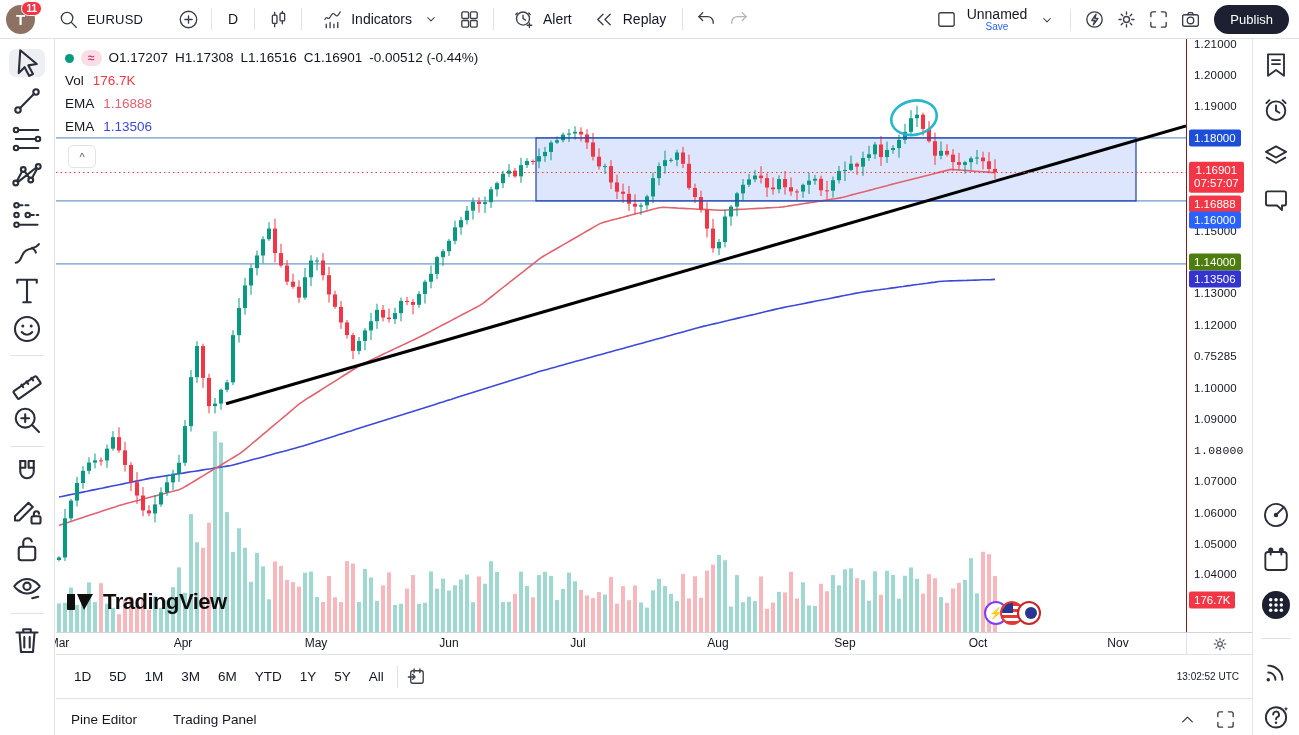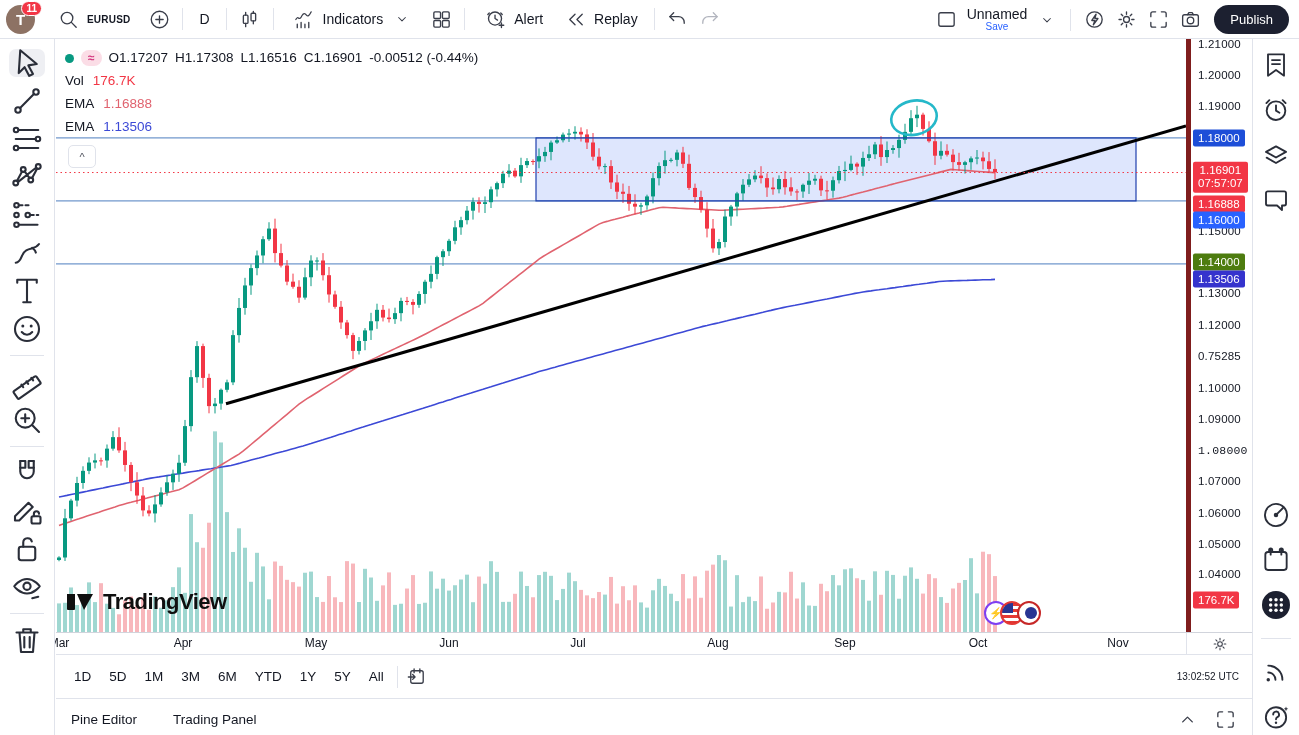--- a/index.html
+++ b/index.html
@@ -11,21 +11,21 @@
   .ic.small svg{width:18px;height:18px;}
   
   .topbar{position:absolute;left:0;top:0;width:1299px;height:39px;border-bottom:1px solid #e0e3eb;
           display:flex;align-items:center;box-sizing:border-box;background:#fff;z-index:30;}
   .tb-left{display:flex;align-items:center;gap:4px;padding-left:6px;}
   .avatar{position:relative;width:29px;height:29px;margin-right:8px;}
   .avatar .circle{width:29px;height:29px;border-radius:50%;background:#8d7264;color:#fff;
           display:flex;align-items:center;justify-content:center;font-weight:bold;font-size:15px;}
   .avatar .nbadge{position:absolute;top:-4px;right:-7px;background:#f23645;color:#fff;border-radius:9px;
           font-size:10px;font-weight:bold;padding:1px 4px;border:1.5px solid #fff;}
-  .symbol{font-weight:bold;font-size:10px;letter-spacing:.2px;margin-right:4px;}
+  .symbol{font-weight:normal;font-size:13px;letter-spacing:.2px;margin-right:20px;}
   .tbtn{display:flex;align-items:center;gap:5px;padding:4px 7px;border-radius:6px;cursor:pointer;}
   .tb-label{font-size:14px;color:#131722;}
   .vdiv{width:1px;height:22px;background:#e0e3eb;margin:0 5px;flex:0 0 auto;}
   .tb-right{position:absolute;right:0;top:0;height:39px;display:flex;align-items:center;gap:4px;padding-right:10px;}
   .layout-name{display:flex;flex-direction:column;align-items:center;line-height:1.05;margin:0 2px;}
   .layout-name .nm{font-size:14px;color:#131722;}
   .layout-name .sv{font-size:10px;color:#2962ff;}
   .publish{background:#1c2030;color:#fff;font-size:13px;border-radius:16px;height:29px;
            display:flex;align-items:center;padding:0 16px;margin-left:6px;cursor:pointer;}
   
@@ -37,21 +37,21 @@
   
   .sbar{position:absolute;right:0;top:39px;width:46px;bottom:0;border-left:1px solid #e0e3eb;background:#fff;z-index:20;}
   .sb-top{position:absolute;top:12px;left:0;width:100%;display:flex;flex-direction:column;align-items:center;gap:17px;}
   .sb-bottom{position:absolute;top:462px;left:0;width:100%;display:flex;flex-direction:column;align-items:center;gap:17px;}
   .sbar .tool{width:32px;height:28px;display:flex;align-items:center;justify-content:center;border-radius:7px;cursor:pointer;color:#2a2e39;}
   .sbar .hdiv{width:30px;}
   
   .main{position:absolute;left:56px;top:39px;right:46px;bottom:0;}
   .chart-row{position:absolute;left:0;top:0;right:0;height:593px;display:flex;}
   .chart-area{position:relative;width:1130px;height:593px;overflow:hidden;cursor:crosshair;}
-  .price-axis{position:relative;width:67px;height:593px;border-left:5px solid #7f1d1d;box-sizing:border-box;
+  .price-axis{position:relative;width:67px;height:593px;border-left:1px solid #7f1d1d;box-sizing:border-box;
               font-size:11.5px;color:#131722;}
   .tick{position:absolute;left:7px;transform:translateY(-50%);white-space:nowrap;letter-spacing:.2px;}
   .pbadge{position:absolute;left:2px;transform:translateY(-50%);color:#fff;border-radius:2px;
           padding:1.5px 5px;font-size:11.5px;line-height:1.2;white-space:nowrap;text-align:center;}
   
   .time-axis{position:absolute;left:0;top:593px;right:0;height:22px;border-top:1px solid #d1d4dc;display:flex;}
   .ta-inner{position:relative;width:1130px;height:22px;font-size:12px;color:#131722;}
   .ta-label{position:absolute;top:3px;transform:translateX(-50%);}
   .ta-gear{width:67px;display:flex;align-items:center;justify-content:center;border-left:1px solid #e0e3eb;box-sizing:border-box;color:#50535e;cursor:pointer;}
   

